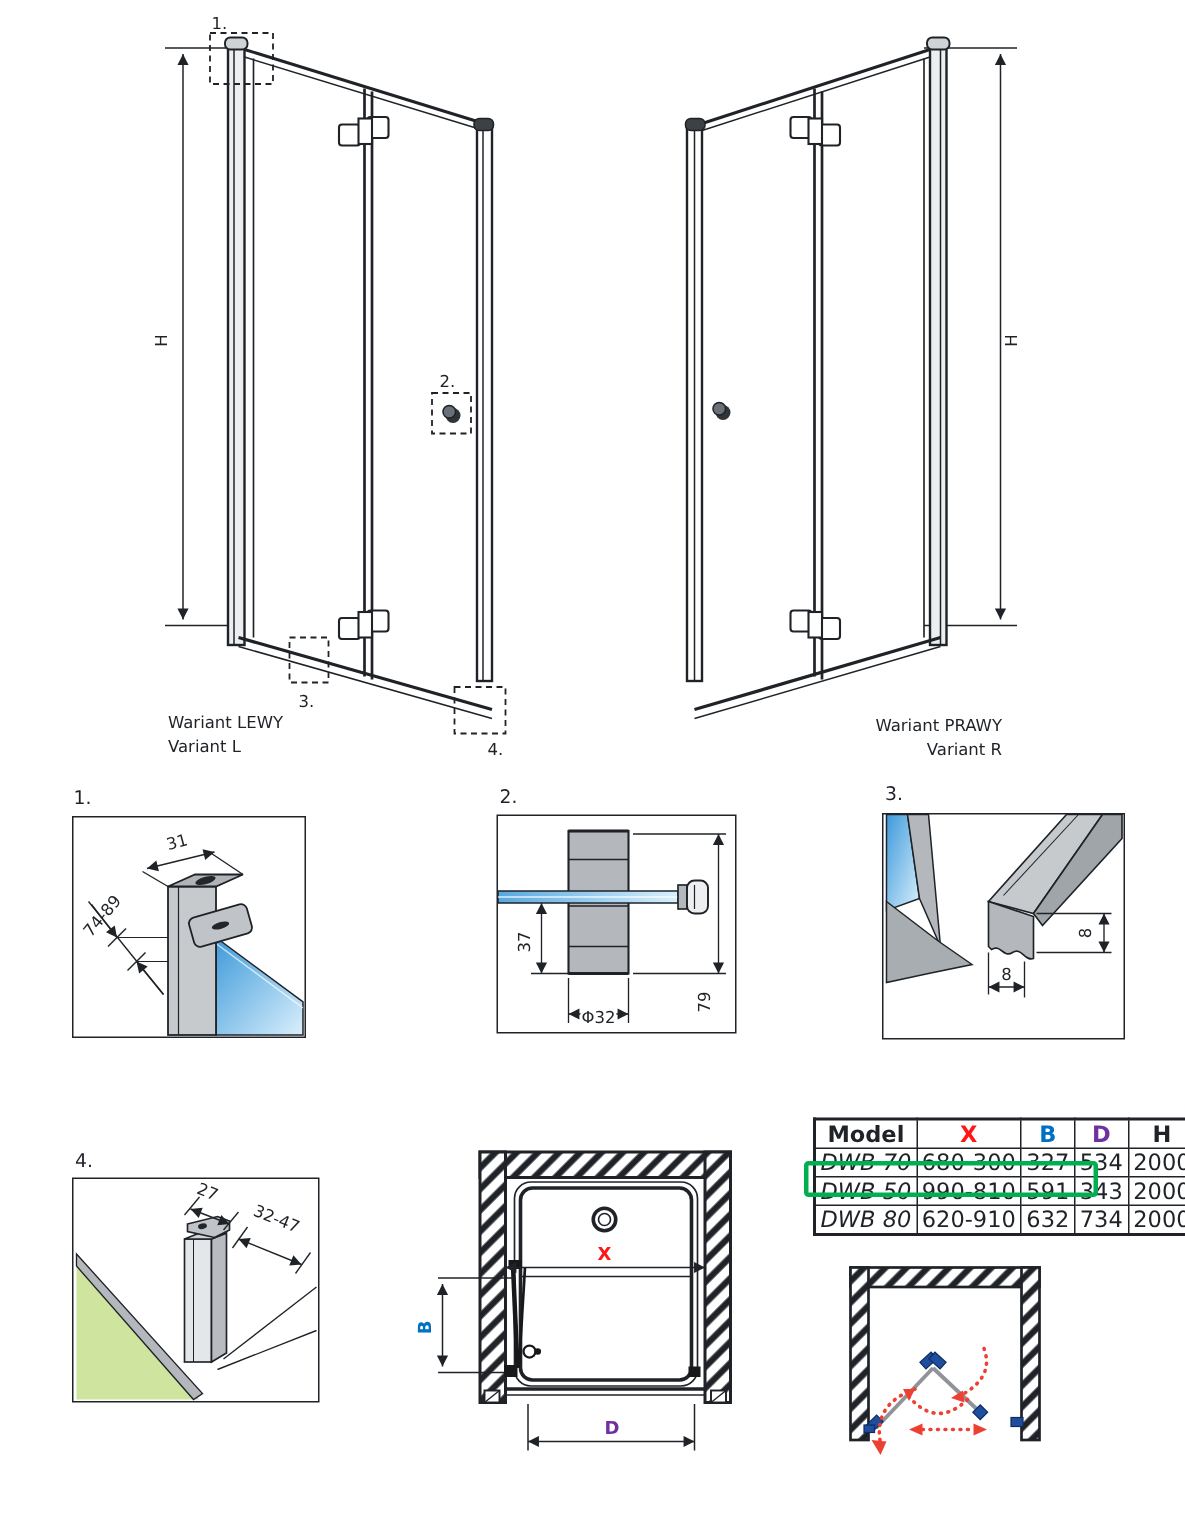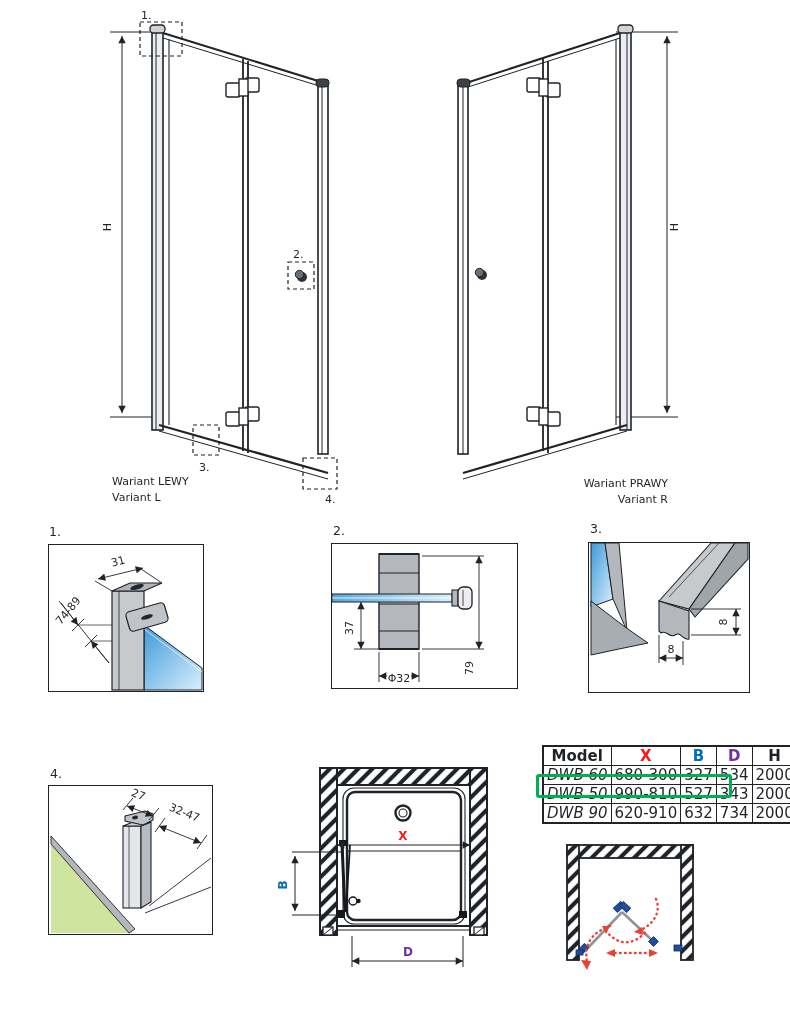--- a/index.html
+++ b/index.html
@@ -181,21 +181,21 @@
         <line x1="23" y1="86" x2="35" y2="74"></line>
         <line x1="36" y1="102" x2="48" y2="90"></line>
         <line x1="29" y1="80" x2="63" y2="80" stroke-width="0.7"></line>
         <line x1="42" y1="96" x2="63" y2="96" stroke-width="0.7"></line>
       </g>
       <text text-anchor="middle" transform="rotate(-50 22 68)" x="22" y="68">74-89</text>
     </svg>
   </div>
 
   <div class="abs detail-label" style="left:333px;top:523px">2.</div>
-  <div class="panel abs" style="left:331px;top:543px;width:187px;height:146px">
+  <div class="panel abs" style="left:331px;top:543px;width:160px;height:146px">
     <svg width="157" height="143">
       <g stroke="#1f2328">
         <rect x="47" y="10" width="40" height="95" fill="#b4b8bc" stroke-width="1.4"></rect>
         <line x1="47" y1="10" x2="87" y2="10" stroke-width="2"></line>
         <line x1="47" y1="105" x2="87" y2="105" stroke-width="2"></line>
         <line x1="47" y1="29" x2="87" y2="29" stroke-width="1"></line>
         <line x1="47" y1="52" x2="87" y2="52" stroke-width="1"></line>
         <line x1="47" y1="60" x2="87" y2="60" stroke-width="1"></line>
         <line x1="47" y1="87" x2="87" y2="87" stroke-width="1"></line>
       </g>
@@ -341,35 +341,35 @@
         <tr>
           <th class="w-model">Model</th>
           <th class="w-x h-x">X</th>
           <th class="w-b h-b">B</th>
           <th class="w-d h-d">D</th>
           <th class="w-h">H</th>
         </tr>
       </thead>
       <tbody>
         <tr>
-          <td class="model-cell">DWB 60</td>
+          <td class="model-cell">DWB 70</td>
           <td>680-300</td>
           <td>327</td>
           <td>534</td>
           <td>2000</td>
         </tr>
         <tr>
           <td class="model-cell">DWB 50</td>
           <td>990-810</td>
-          <td>527</td>
+          <td>591</td>
           <td>343</td>
           <td>2000</td>
         </tr>
         <tr>
-          <td class="model-cell">DWB 90</td>
+          <td class="model-cell">DWB 80</td>
           <td>620-910</td>
           <td>632</td>
           <td>734</td>
           <td>2000</td>
         </tr>
       </tbody>
     </table>
   </div>
   <div class="abs hl-box" style="left:536px;top:774px;width:196px;height:24px"></div>
 

